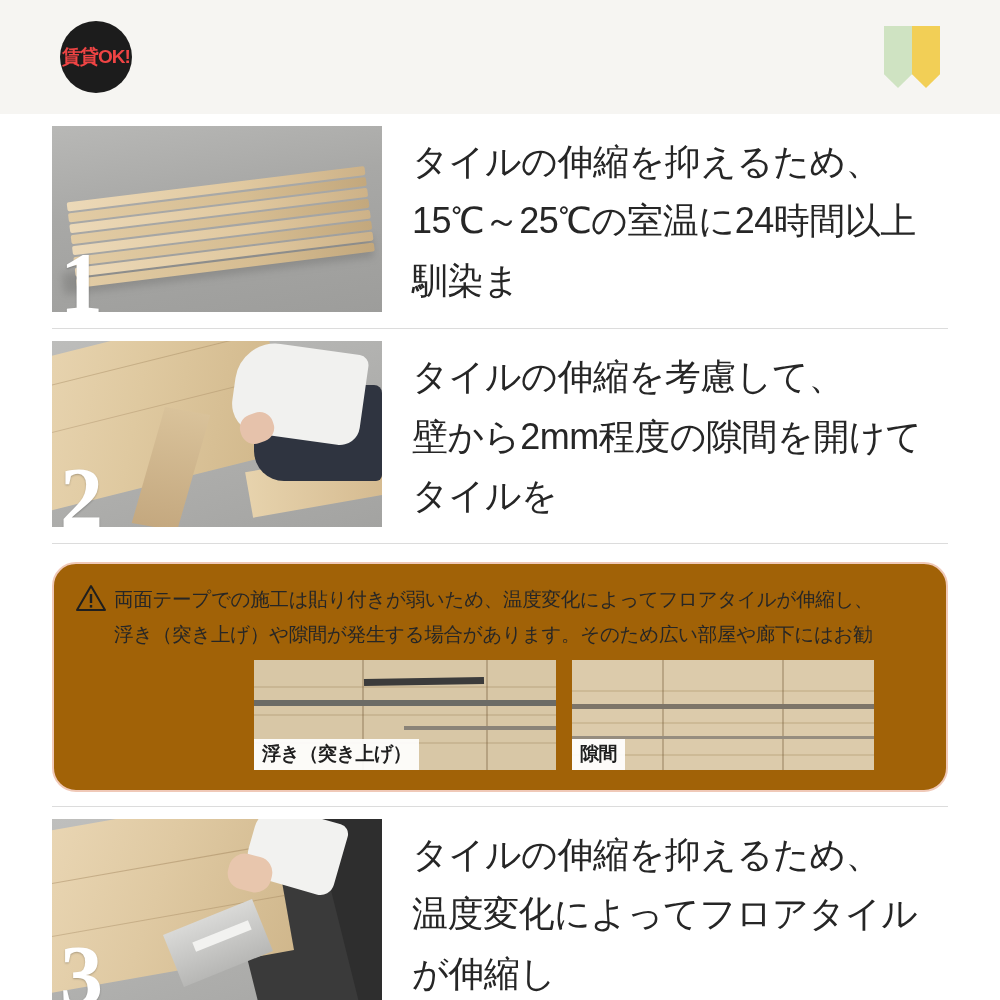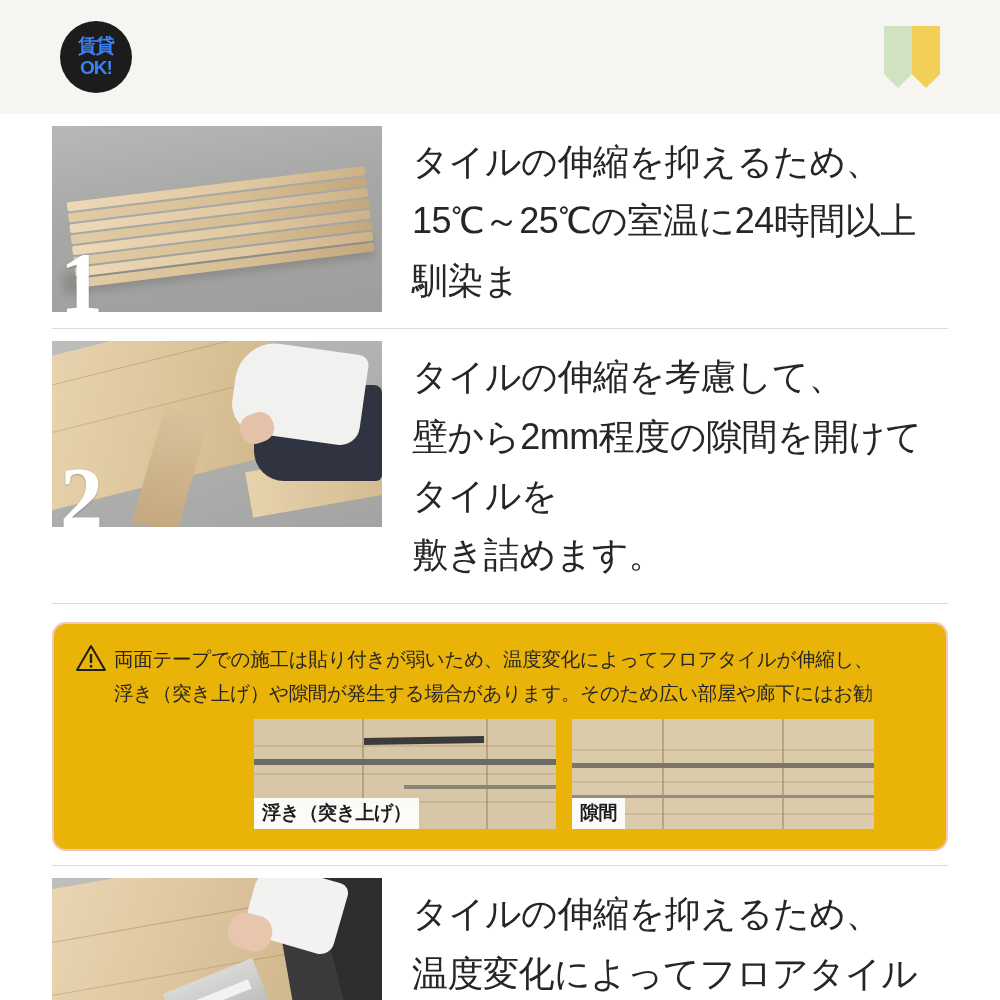--- a/index.html
+++ b/index.html
@@ -29,23 +29,23 @@
     display: flex;
     align-items: center;
     padding-left: 60px;
     box-sizing: border-box;
   }
   .badge {
     width: 72px;
     height: 72px;
     border-radius: 50%;
     background: #1c1c1c;
-    color: #3b82f6;
-    display: flex;
-    flex-direction: column;
+    color: #ef4444;
+    display: flex;
+    flex-direction: row;
     align-items: center;
     justify-content: center;
     line-height: 1.15;
     flex: 0 0 auto;
   }
   .badge .line1 {
     font-size: 19px;
     font-weight: bold;
     letter-spacing: -1px;
   }
@@ -312,22 +312,22 @@
     height: 74px;
     background: #f2f2f0;
     border-radius: 26px 10px 14px 26px;
     transform: rotate(16deg);
   }
 
   
   .warning {
     margin: 18px 0 14px 0;
     border: 2px solid #f0c9b8;
-    border-radius: 14px;
-    background: #eab308;
+    border-radius: 24px;
+    background: #a16207;
     padding: 18px 10px 20px 22px;
     box-sizing: border-box;
   }
   .warning-top {
     display: flex;
     align-items: flex-start;
   }
   .warn-icon {
     width: 30px;
     height: 28px;
@@ -466,21 +466,20 @@
         <div class="tilt"></div>
         <div class="loose"></div>
         <div class="person-leg"></div>
         <div class="person-arm"></div>
         <div class="hand"></div>
         <div class="step-number">2</div>
       </div>
       <div class="step-text">
         <div>タイルの伸縮を考慮して、</div>
         <div>壁から2mm程度の隙間を開けてタイルを</div>
-        <div>敷き詰めます。</div>
       </div>
     </div>
 
     <div class="warning">
       <div class="warning-top">
         <div class="warn-icon">
           <svg viewBox="0 0 30 28" width="30" height="28" aria-hidden="true">
             <path d="M15 2 L29 26 L1 26 Z" fill="none" stroke="#1f1f1f" stroke-width="2" stroke-linejoin="round"></path>
             <rect x="13.8" y="10" width="2.4" height="9" fill="#1f1f1f"></rect>
             <rect x="13.8" y="21" width="2.4" height="2.6" fill="#1f1f1f"></rect>

